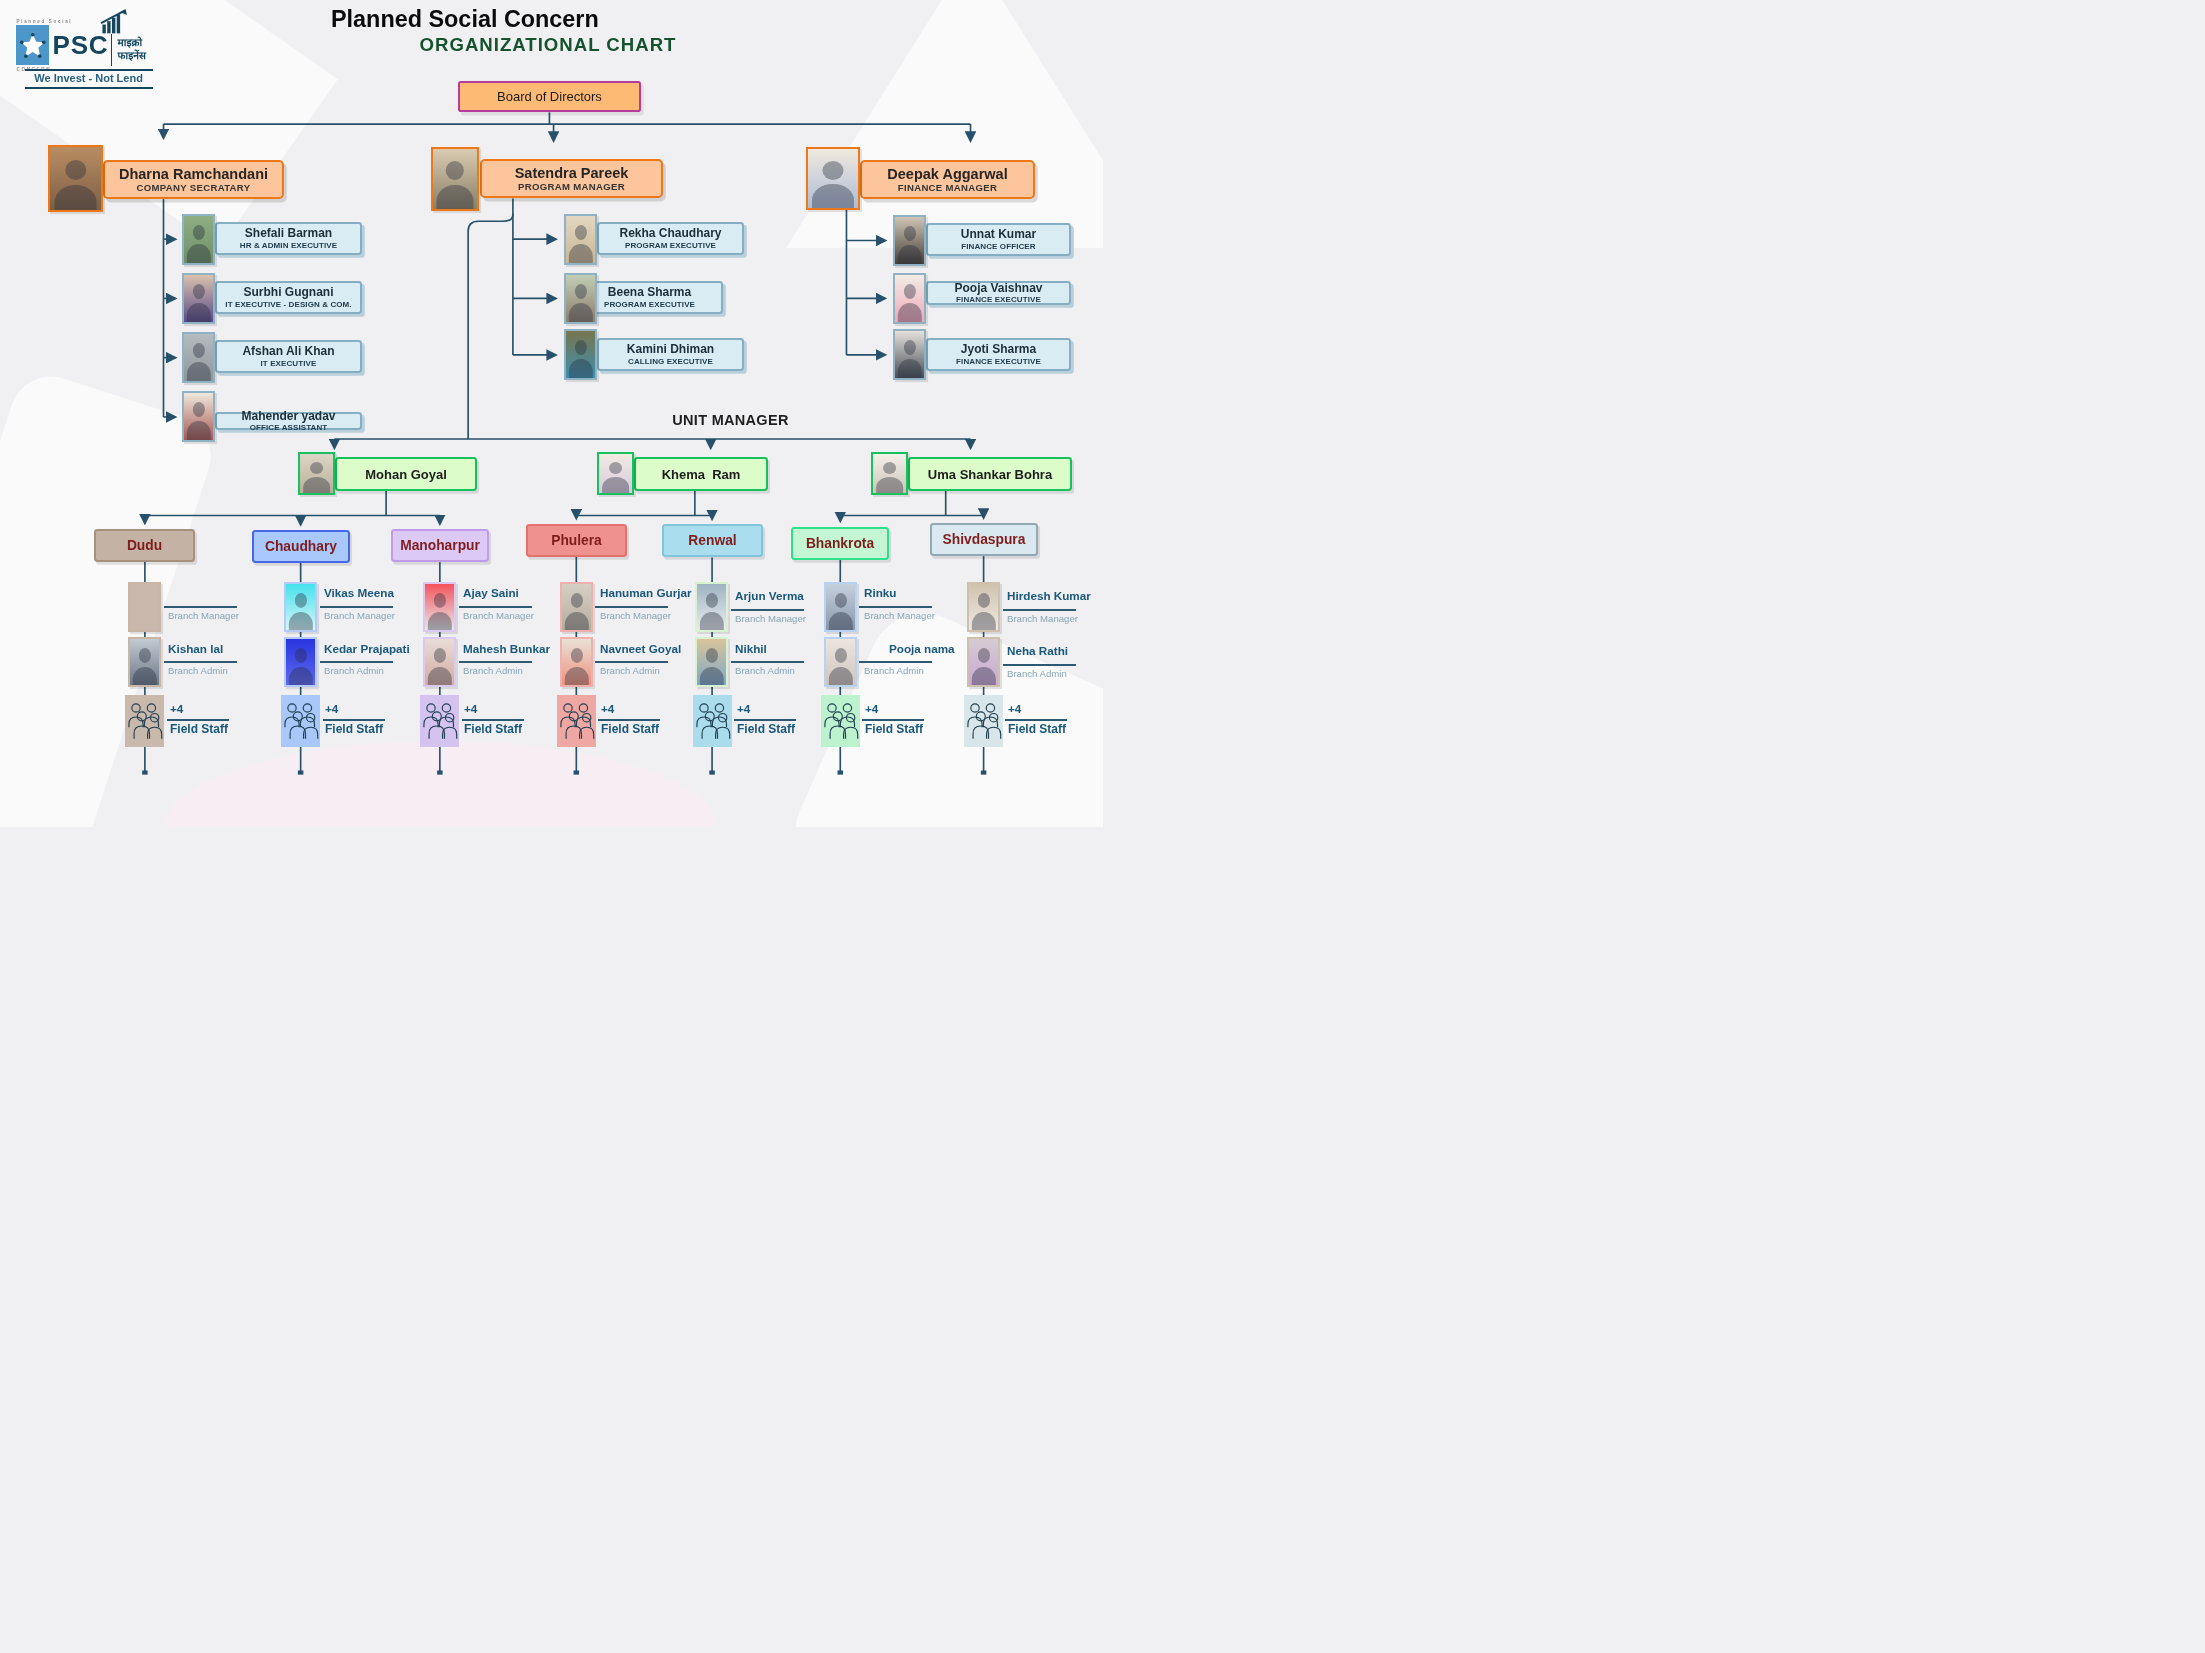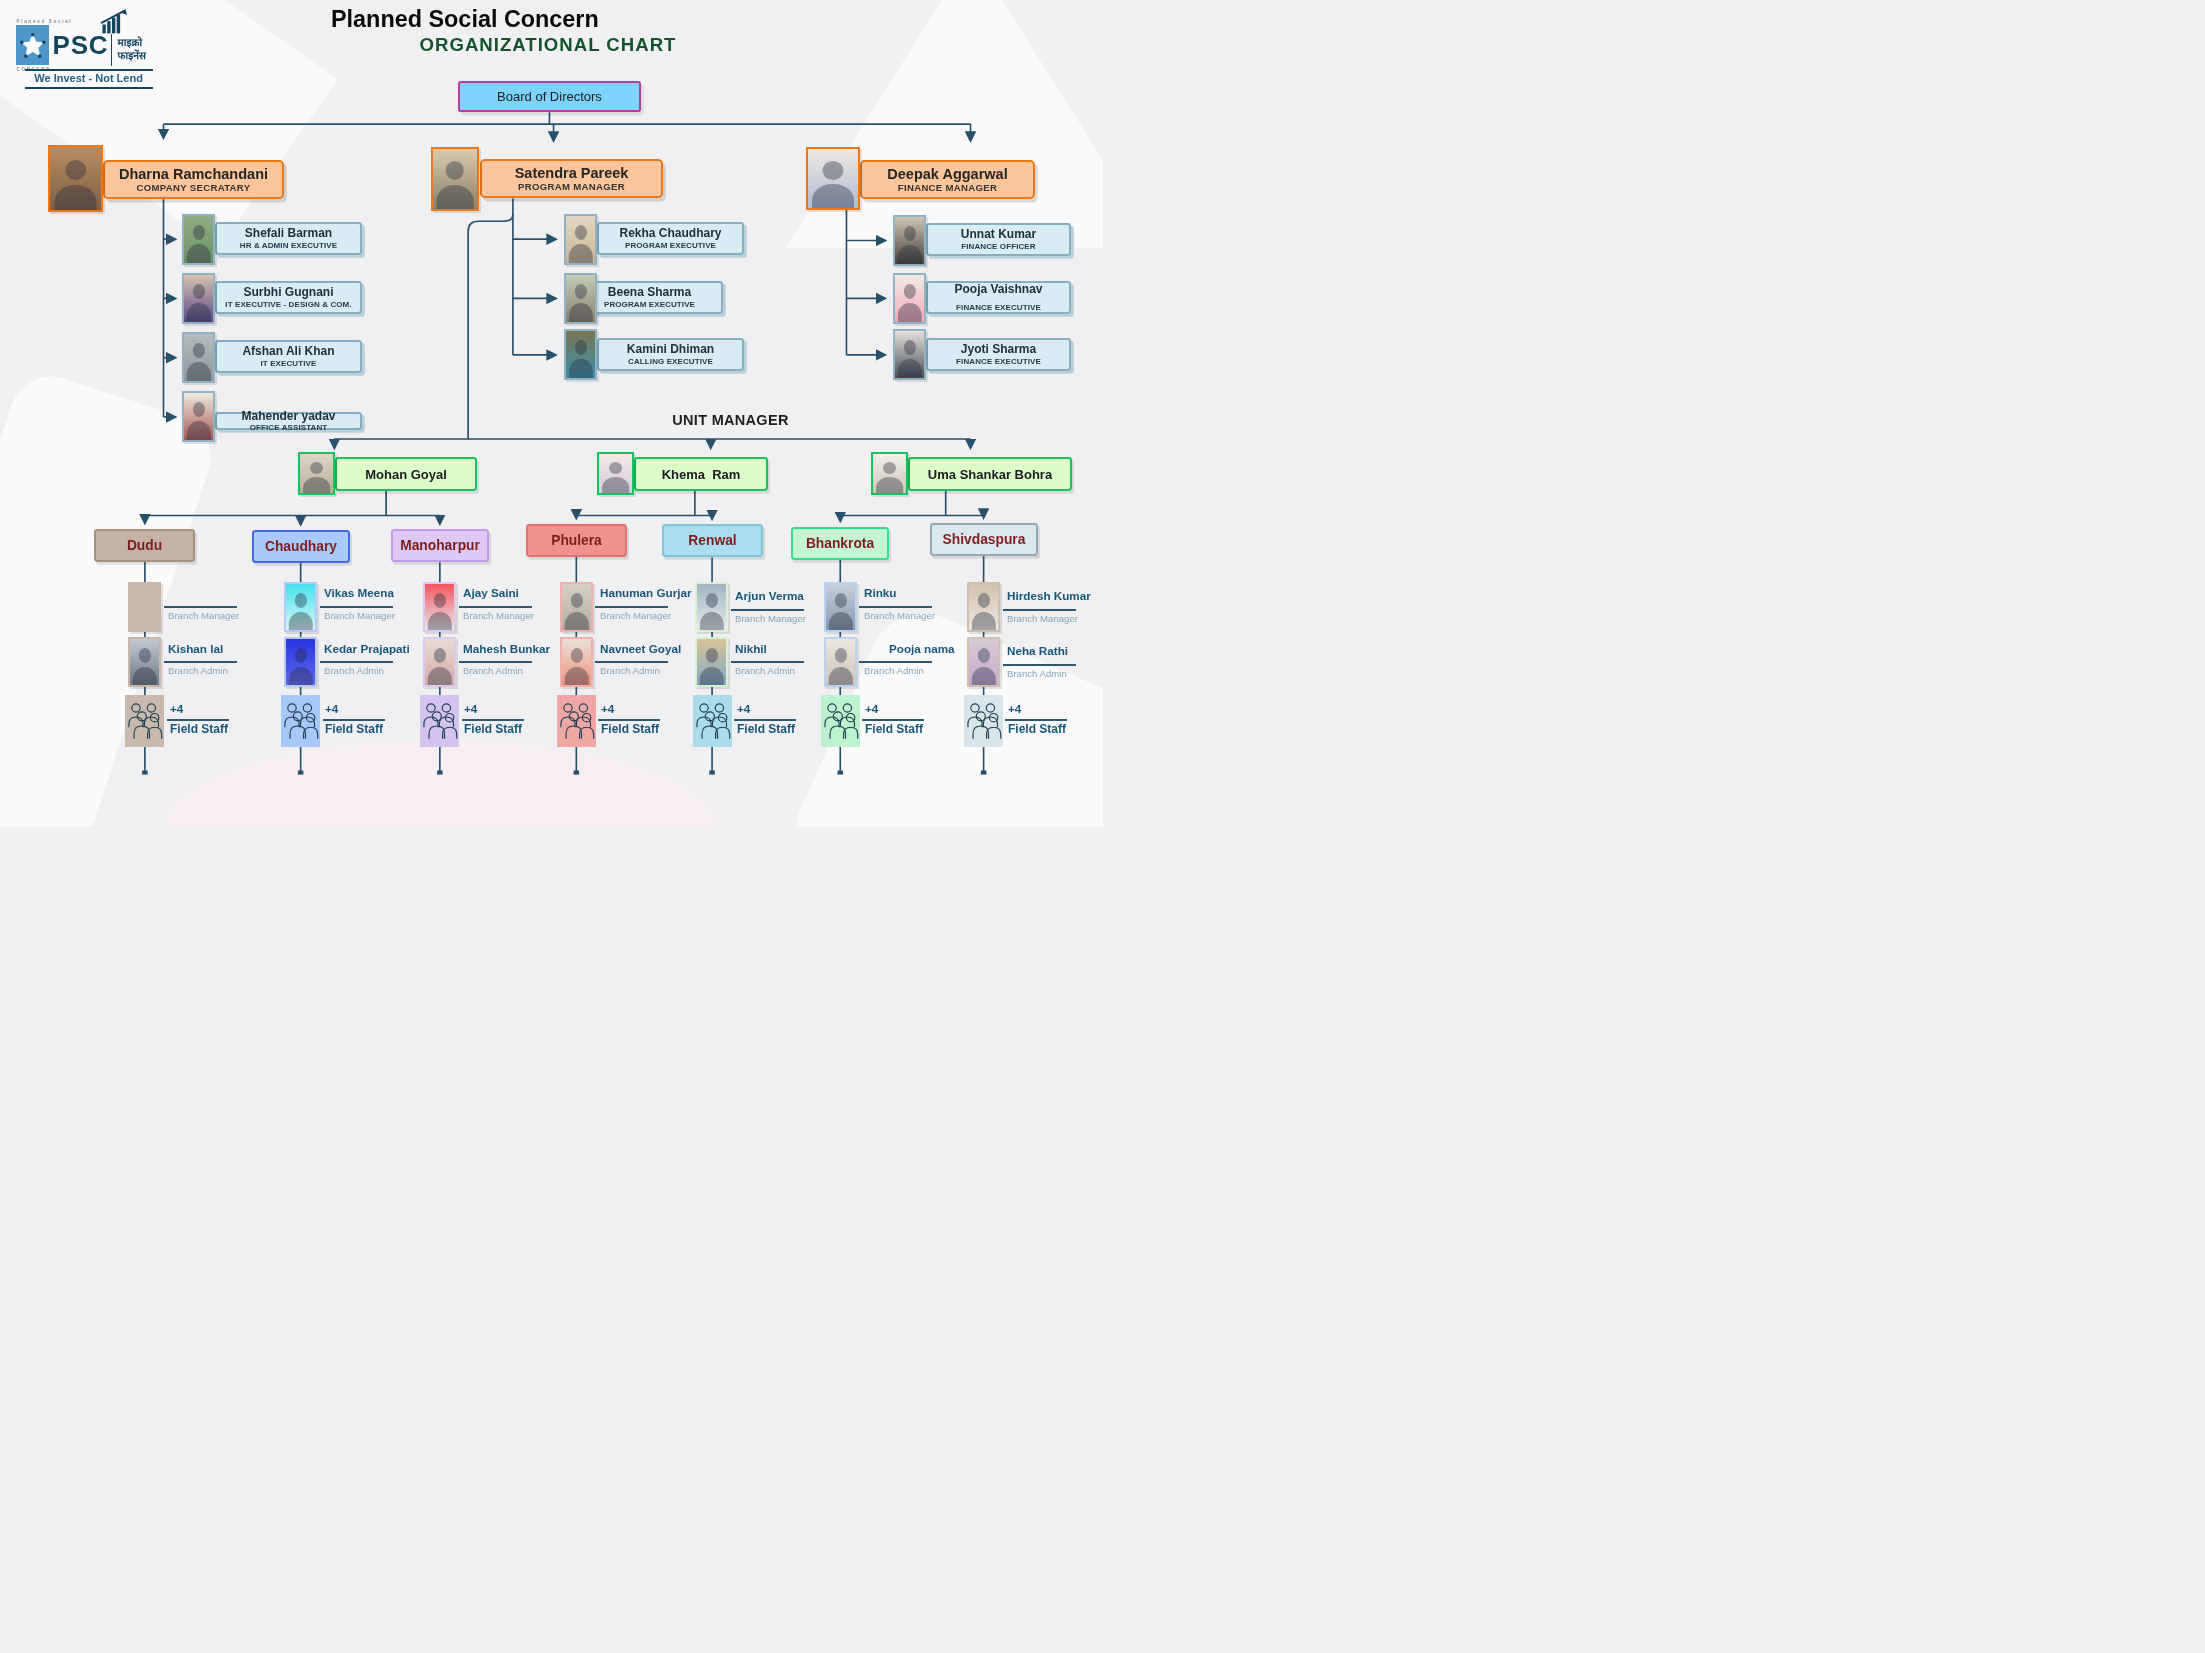--- a/index.html
+++ b/index.html
@@ -32,21 +32,21 @@
   .mgr-name{font-size:14.5px;font-weight:700;color:#262626;line-height:16.5px;}
   .mgr-title{font-size:9.6px;font-weight:800;color:#333;letter-spacing:0.3px;}
   .exec-card{background:#d9ecf4;border:2.1px solid #85aec2;border-radius:3.4px;
         box-shadow:2.8px 2.8px 0 #b9cfda;}
   .exec-name{font-size:12px;font-weight:650;color:#1c2f3a;line-height:13.8px;}
   .exec-title{font-size:8px;font-weight:800;color:#223d4d;letter-spacing:0.1px;}
   .unit-card{background:#dcfcca;border:2.1px solid #17c15d;border-radius:3.4px;
         box-shadow:2.1px 2.8px 0 rgba(0,0,0,.10);}
   .unit-photo{border:2.1px solid #17c15d;}
   .unit-name{font-size:13px;font-weight:650;color:#1d1d1d;white-space:pre;}
-  .board-card{background:#7dd3fc;border:2.1px solid #b93c9c;border-radius:2.8px;
+  .board-card{background:#fdba74;border:2.1px solid #b93c9c;border-radius:2.8px;
         box-shadow:2.8px 3.4px 0 rgba(0,0,0,.08);font-size:13px;color:#1c1c1c;}
   .branch-box{position:absolute;z-index:2;display:flex;align-items:center;justify-content:center;
         border-radius:3.4px;border:2.1px solid;box-shadow:2.1px 2.8px 0 rgba(0,0,0,.10);
         font-size:13.8px;font-weight:700;color:#7f1d1d;box-sizing:border-box;}
   
   .sname{position:absolute;z-index:2;font-size:11.7px;font-weight:600;color:#19587b;width:127px;}
   .sline{position:absolute;z-index:2;height:1.7px;background:#2d5a72;}
   .stitle{position:absolute;z-index:2;font-size:9.6px;font-weight:500;color:#87a6b8;width:127px;}
   .ficon{position:absolute;z-index:3;display:flex;align-items:center;justify-content:center;}
   .fcount{position:absolute;z-index:2;font-size:11.7px;font-weight:650;color:#19587b;}
@@ -244,21 +244,21 @@
   <div class="exec-title">CALLING EXECUTIVE</div>
 </div>
 
 <div class="photo" style="left:893px;top:215px;width:33px;height:51px;background:linear-gradient(#cfc4b4,#474039);"></div>
 <div class="card exec-card" style="left:926px;top:223px;width:145px;height:33px;">
   <div class="exec-name">Unnat Kumar</div>
   <div class="exec-title">FINANCE OFFICER</div>
 </div>
 
 <div class="photo" style="left:893px;top:273px;width:33px;height:51px;background:linear-gradient(#f2ece4,#f0a8bb);"></div>
-<div class="card exec-card" style="left:926px;top:281px;width:145px;height:33px;justify-content:space-between;">
+<div class="card exec-card" style="left:926px;top:281px;width:145px;height:24px;">
   <div class="exec-name">Pooja Vaishnav</div>
   <div class="exec-title">FINANCE EXECUTIVE</div>
 </div>
 
 <div class="photo" style="left:893px;top:329px;width:33px;height:51px;background:linear-gradient(#e5e0db,#474f58);"></div>
 <div class="card exec-card" style="left:926px;top:338px;width:145px;height:33px;">
   <div class="exec-name">Jyoti Sharma</div>
   <div class="exec-title">FINANCE EXECUTIVE</div>
 </div>
 

